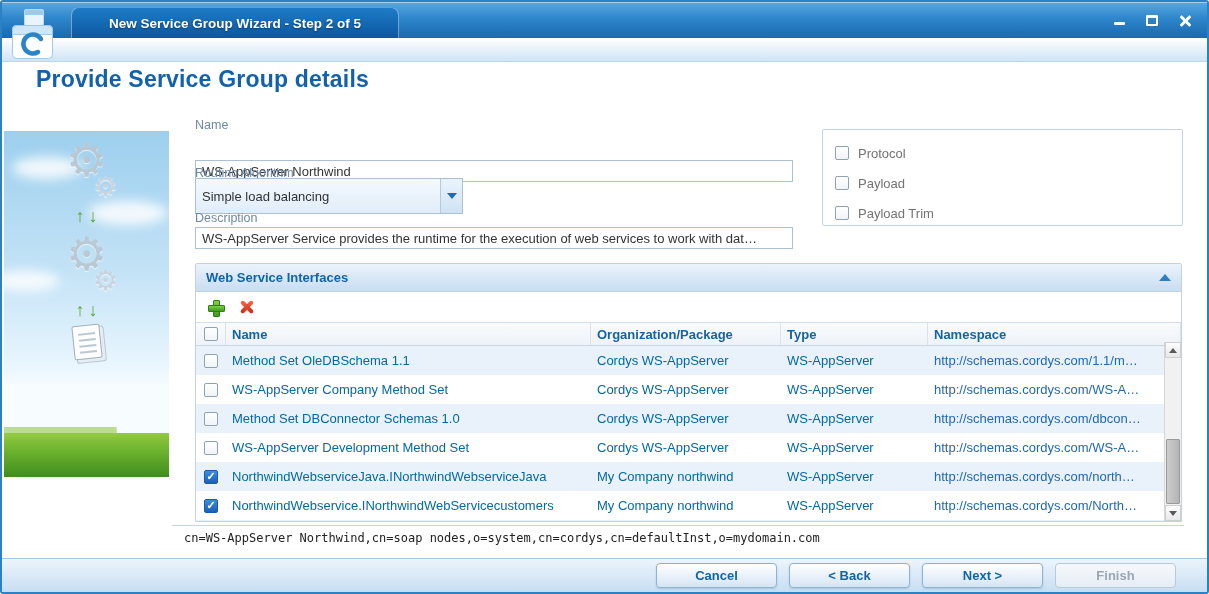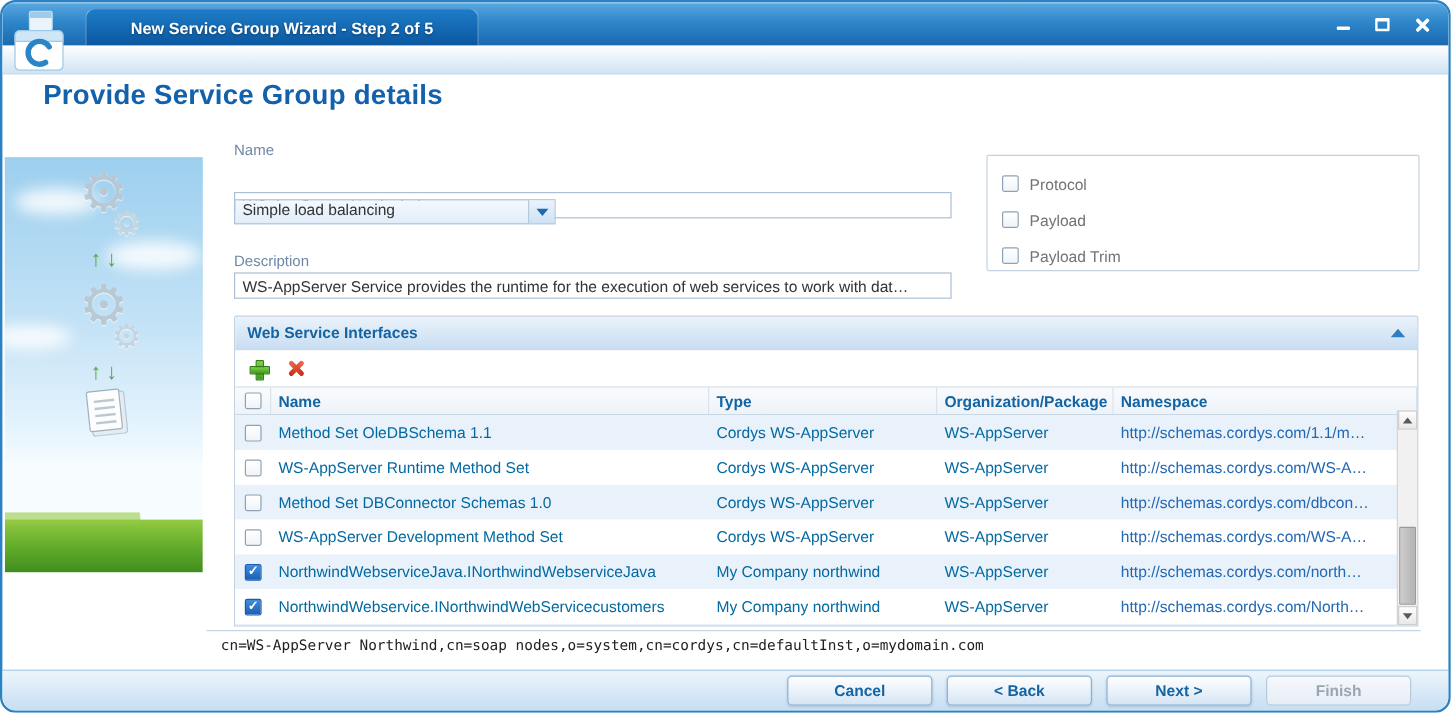--- a/index.html
+++ b/index.html
@@ -1,20 +1,20 @@
 <!DOCTYPE html>
 <html><head>
 <meta charset="utf-8">
 <style>
   * { margin:0; padding:0; box-sizing:border-box; }
   html,body { background:#ffffff; }
   body { font-family:"Liberation Sans", sans-serif; }
 
   .window { position:relative; width:1209px; height:594px; background:#fff;
-            border:2px solid #2a82c4; border-radius:13px; overflow:hidden; }
+            border:2px solid #2a82c4; border-radius:3px; overflow:hidden; }
 
   
   .titlebar { position:absolute; left:0; top:0; right:0; height:36px;
               background:linear-gradient(#5aa9e0 0%, #2e86cb 45%, #1a69ae 100%);
               box-shadow:inset 0 1px 0 rgba(255,255,255,.45); }
   .tab { position:absolute; left:69px; top:5px; width:328px; height:31px;
          background:linear-gradient(#1e7cc6, #0b57a0);
          border:1px solid rgba(255,255,255,.4); border-bottom:none;
          border-radius:8px 8px 0 0; color:#fff; font-weight:bold; font-size:13.5px;
          display:flex; align-items:center; justify-content:center;
@@ -67,23 +67,23 @@
   .lbl-name { left:193px; top:116px; }
   .lbl-routing { left:193px; top:164px; }
   .lbl-desc { left:193px; top:209px; }
 
   .text-input { position:absolute; height:22px; border:1px solid #abc0d4; background:#fff;
                 font-family:"Liberation Sans", sans-serif; font-size:13px; color:#333;
                 padding:0 6px; outline:none; }
   .inp-name { left:193px; top:131px; width:598px;margin-top:27px; }
   .inp-desc { left:193px; top:225px; width:598px; }
 
-  .combobox { position:absolute; left:193px; top:164px; width:268px; height:21px;
+  .combobox { position:absolute; left:193px; top:176px; width:268px; height:36px;
               border:1px solid #abc0d4; background:linear-gradient(#f4f9fe, #e0edf9);
-              display:flex; align-items:flex-start; cursor:pointer; }
+              display:flex; align-items:center; cursor:pointer; }
   .combobox .value { flex:1; font-size:13px; color:#333; padding-left:6px; white-space:nowrap; overflow:hidden; }
   .combo-btn { width:22px; height:100%; border-left:1px solid #b6c9db;
                background:linear-gradient(#eaf3fb, #cfe2f4);
                display:flex; align-items:center; justify-content:center; cursor:pointer; }
   .tri-down { width:0; height:0; border-left:5px solid transparent; border-right:5px solid transparent;
               border-top:6px solid #1e6ab0; }
 
   
   .options-box { position:absolute; left:820px; top:127px; width:361px; height:97px;
                  border:1px solid #c4d2e0; border-radius:2px; background:#fff; padding:8px 0 0 12px; }
@@ -259,39 +259,39 @@
       </span>
       <span class="tool-btn">
         <span class="x-icon"></span>
       </span>
     </div>
     <div class="tbl-header">
       <div class="th cb-col">
         <span class="checkbox"></span>
       </div>
       <div class="th">Name</div>
+      <div class="th">Organization/Package</div>
       <div class="th">Type</div>
-      <div class="th">Organization/Package</div>
       <div class="th">Namespace</div>
     </div>
     <div class="tbl-body">
         <div class="row alt">
     <div class="cell cb-cell">
       <span class="checkbox"></span>
     </div>
     <div class="cell">Method Set OleDBSchema 1.1</div>
     <div class="cell">Cordys WS-AppServer</div>
     <div class="cell">WS-AppServer</div>
     <div class="cell ns">http://schemas.cordys.com/1.1/m…</div>
   </div>
         <div class="row">
     <div class="cell cb-cell">
       <span class="checkbox"></span>
     </div>
-    <div class="cell">WS-AppServer Runtime Method Set</div>
+    <div class="cell">WS-AppServer Company Method Set</div>
     <div class="cell">Cordys WS-AppServer</div>
     <div class="cell">WS-AppServer</div>
     <div class="cell ns">http://schemas.cordys.com/WS-A…</div>
   </div>
         <div class="row alt">
     <div class="cell cb-cell">
       <span class="checkbox"></span>
     </div>
     <div class="cell">Method Set DBConnector Schemas 1.0</div>
     <div class="cell">Cordys WS-AppServer</div>

